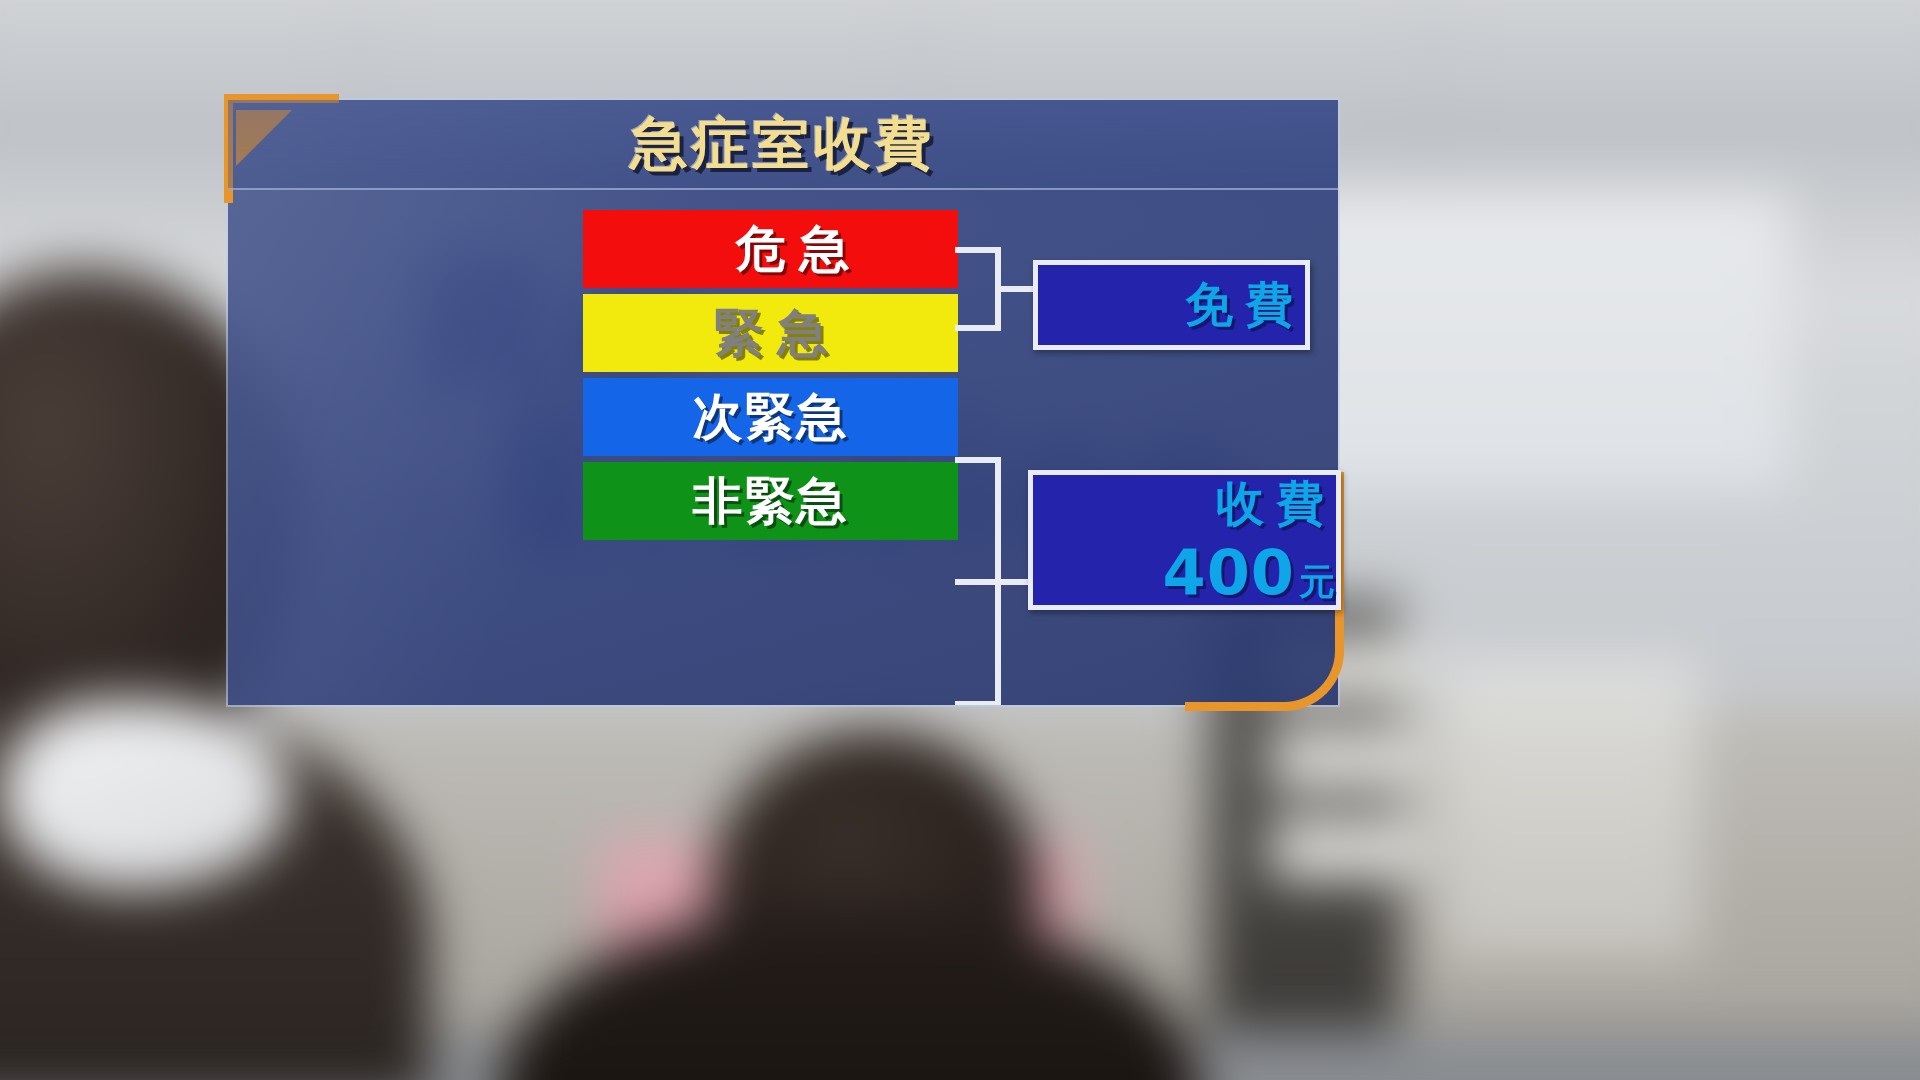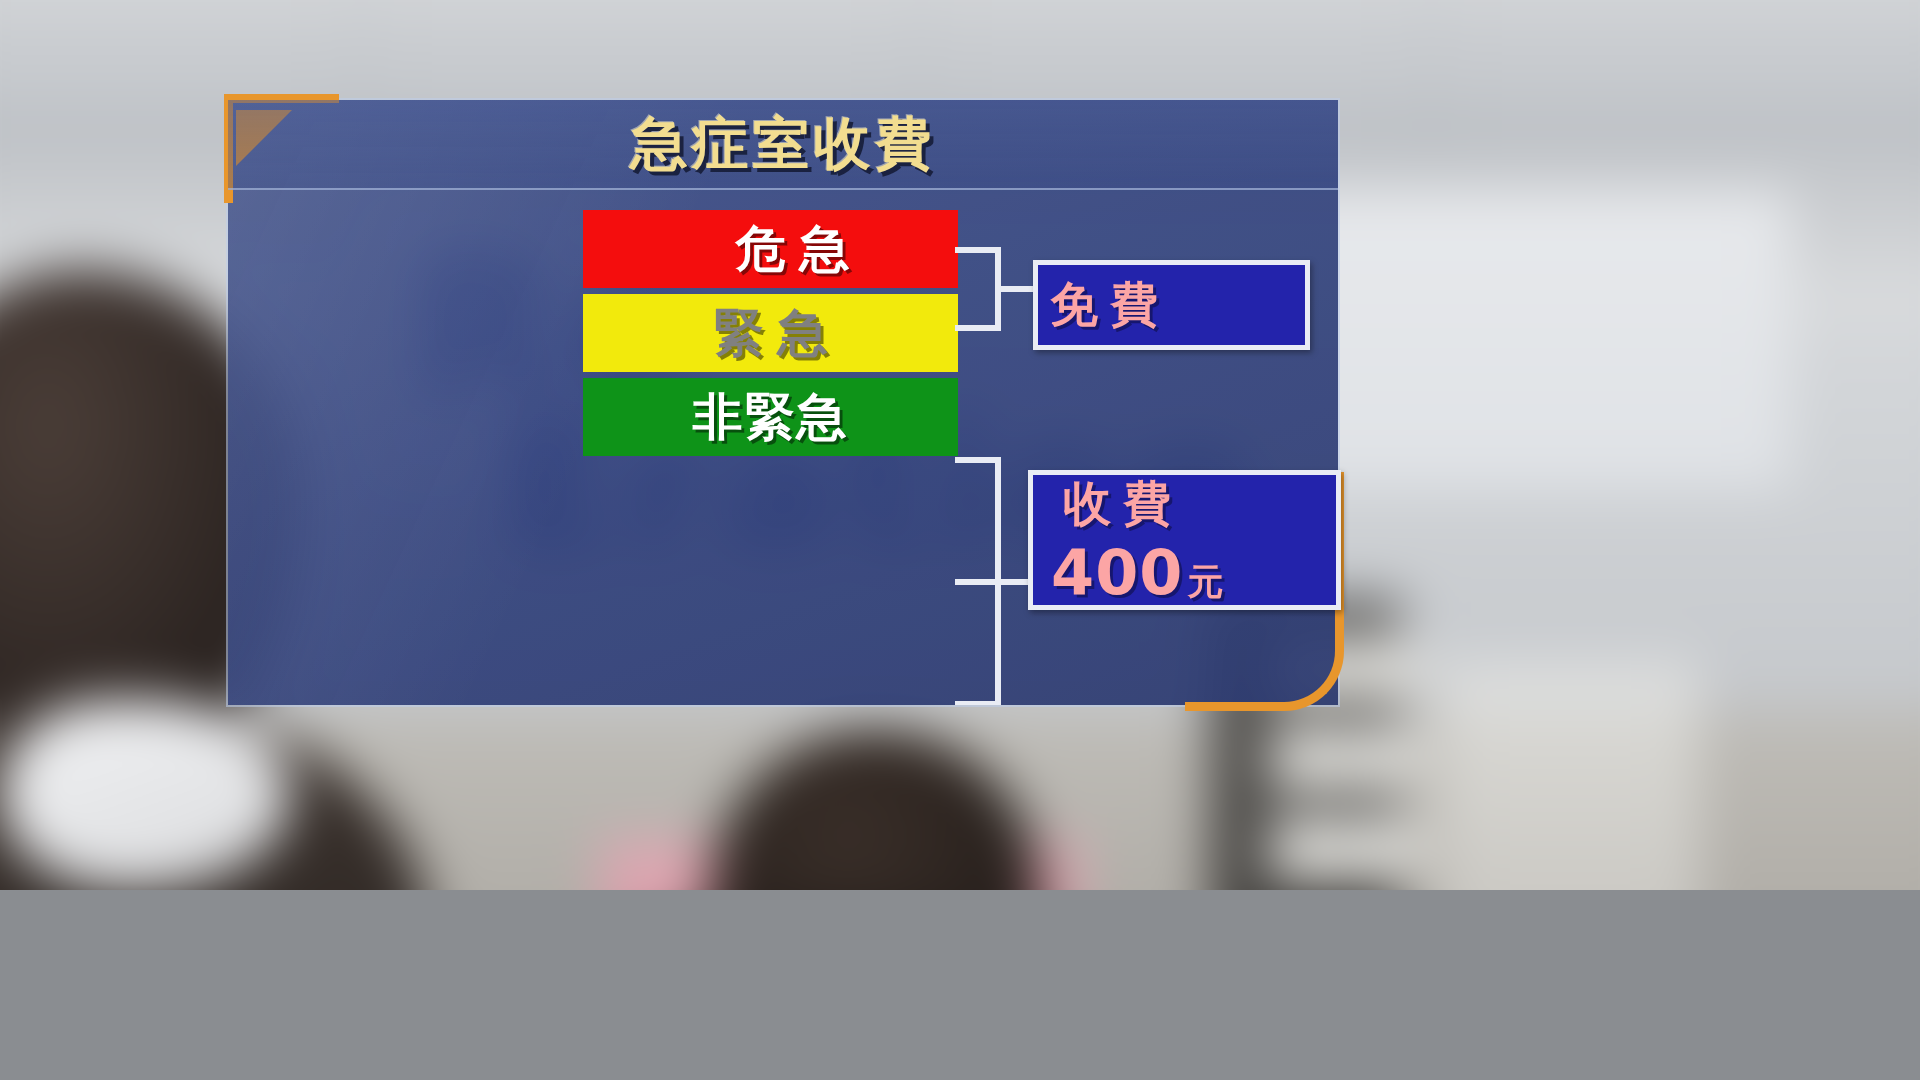--- a/index.html
+++ b/index.html
@@ -1,21 +1,21 @@
 <!DOCTYPE html>
 <html><head>
 <meta charset="utf-8">
 <style>
   html,body{margin:0;padding:0;}
   body{
     width:1920px;height:1080px;overflow:hidden;
     font-family:"DejaVu Sans","Liberation Sans",sans-serif;
     background:#8a8d91;
   }
-  #stage{position:relative;width:1920px;height:890px;overflow:hidden;}
+  #stage{position:relative;width:1920px;height:1080px;overflow:hidden;}
 
   
   .bg{position:absolute;inset:0;overflow:hidden;}
   .bg-layer{position:absolute;inset:-60px;filter:blur(26px);}
 
   .bg-ceiling{position:absolute;left:0;top:0;width:100%;height:230px;
     background:linear-gradient(180deg,#d6d8da 0%,#c9ccd0 45%,#b7bbc0 100%);}
   .bg-ceil-line{position:absolute;background:rgba(255,255,255,.55);height:3px;}
   .bg-ceil-vline{position:absolute;background:rgba(160,165,172,.5);width:3px;}
   .bg-wallupper{position:absolute;left:0;top:215px;width:100%;height:240px;
@@ -91,22 +91,22 @@
   .row-label{font-size:50px;font-weight:800;line-height:1;
        text-shadow:3px 3px 0 rgba(0,0,0,.45);}
   .row-label.wide{letter-spacing:14px;padding-left:14px;}
   .row-label.tight{letter-spacing:2px;}
 
   
   .brackets{position:absolute;left:0;top:0;width:1110px;height:605px;pointer-events:none;}
 
   
   .resbox{position:absolute;background:#2323ab;border:5px solid #e9ecf4;
-     display:flex;flex-direction:column;align-items:flex-start;justify-content:center;
-     color:#fca5a5;box-shadow:2px 3px 6px rgba(0,0,0,.35);}
+     display:flex;flex-direction:column;align-items:flex-end;justify-content:center;
+     color:#0ea5e9;box-shadow:2px 3px 6px rgba(0,0,0,.35);}
   .resbox .l1{font-size:48px;font-weight:800;letter-spacing:12px;padding-left:12px;
      text-shadow:3px 3px 0 rgba(0,0,0,.35);}
   .resbox .l2{font-size:62px;font-weight:800;letter-spacing:1px;
      text-shadow:3px 3px 0 rgba(0,0,0,.35);display:flex;align-items:baseline;}
   .resbox .unit{font-size:36px;font-weight:800;margin-left:4px;}
 
   #box-free{left:805px;top:160px;width:267px;height:80px;}
   #box-fee {left:800px;top:370px;width:285px;height:130px;padding-left:18px;}
 </style>
 </head>
@@ -157,20 +157,23 @@
     <div class="titlebar"></div>
     <div class="title" style="color: rgb(242, 221, 144);">急症室收費</div>
 
     <div class="rows">
       <div class="row" style="background: rgb(244, 13, 13); padding-left: 44px;">
         <span class="row-label wide" style="color: rgb(255, 255, 255);">危急</span>
       </div>
       <div class="row" style="background: rgb(242, 234, 12);">
         <span class="row-label wide" style="color: rgb(128, 128, 128);">緊急</span>
       </div>
+      <div class="row" style="background: rgb(21, 101, 232);">
+        <span class="row-label tight" style="color: rgb(255, 255, 255);">次緊急</span>
+      </div>
       <div class="row" style="background: rgb(14, 147, 24);">
         <span class="row-label tight" style="color: rgb(255, 255, 255);">非緊急</span>
       </div>
     </div>
 
     <svg class="brackets" viewBox="0 0 1110 605">
       <g stroke="#e9ecf4" stroke-width="6" fill="none" stroke-linecap="square">
 
         <path d="M730,150 L770,150 L770,228 L730,228"></path>
         <path d="M770,189 L805,189"></path>

